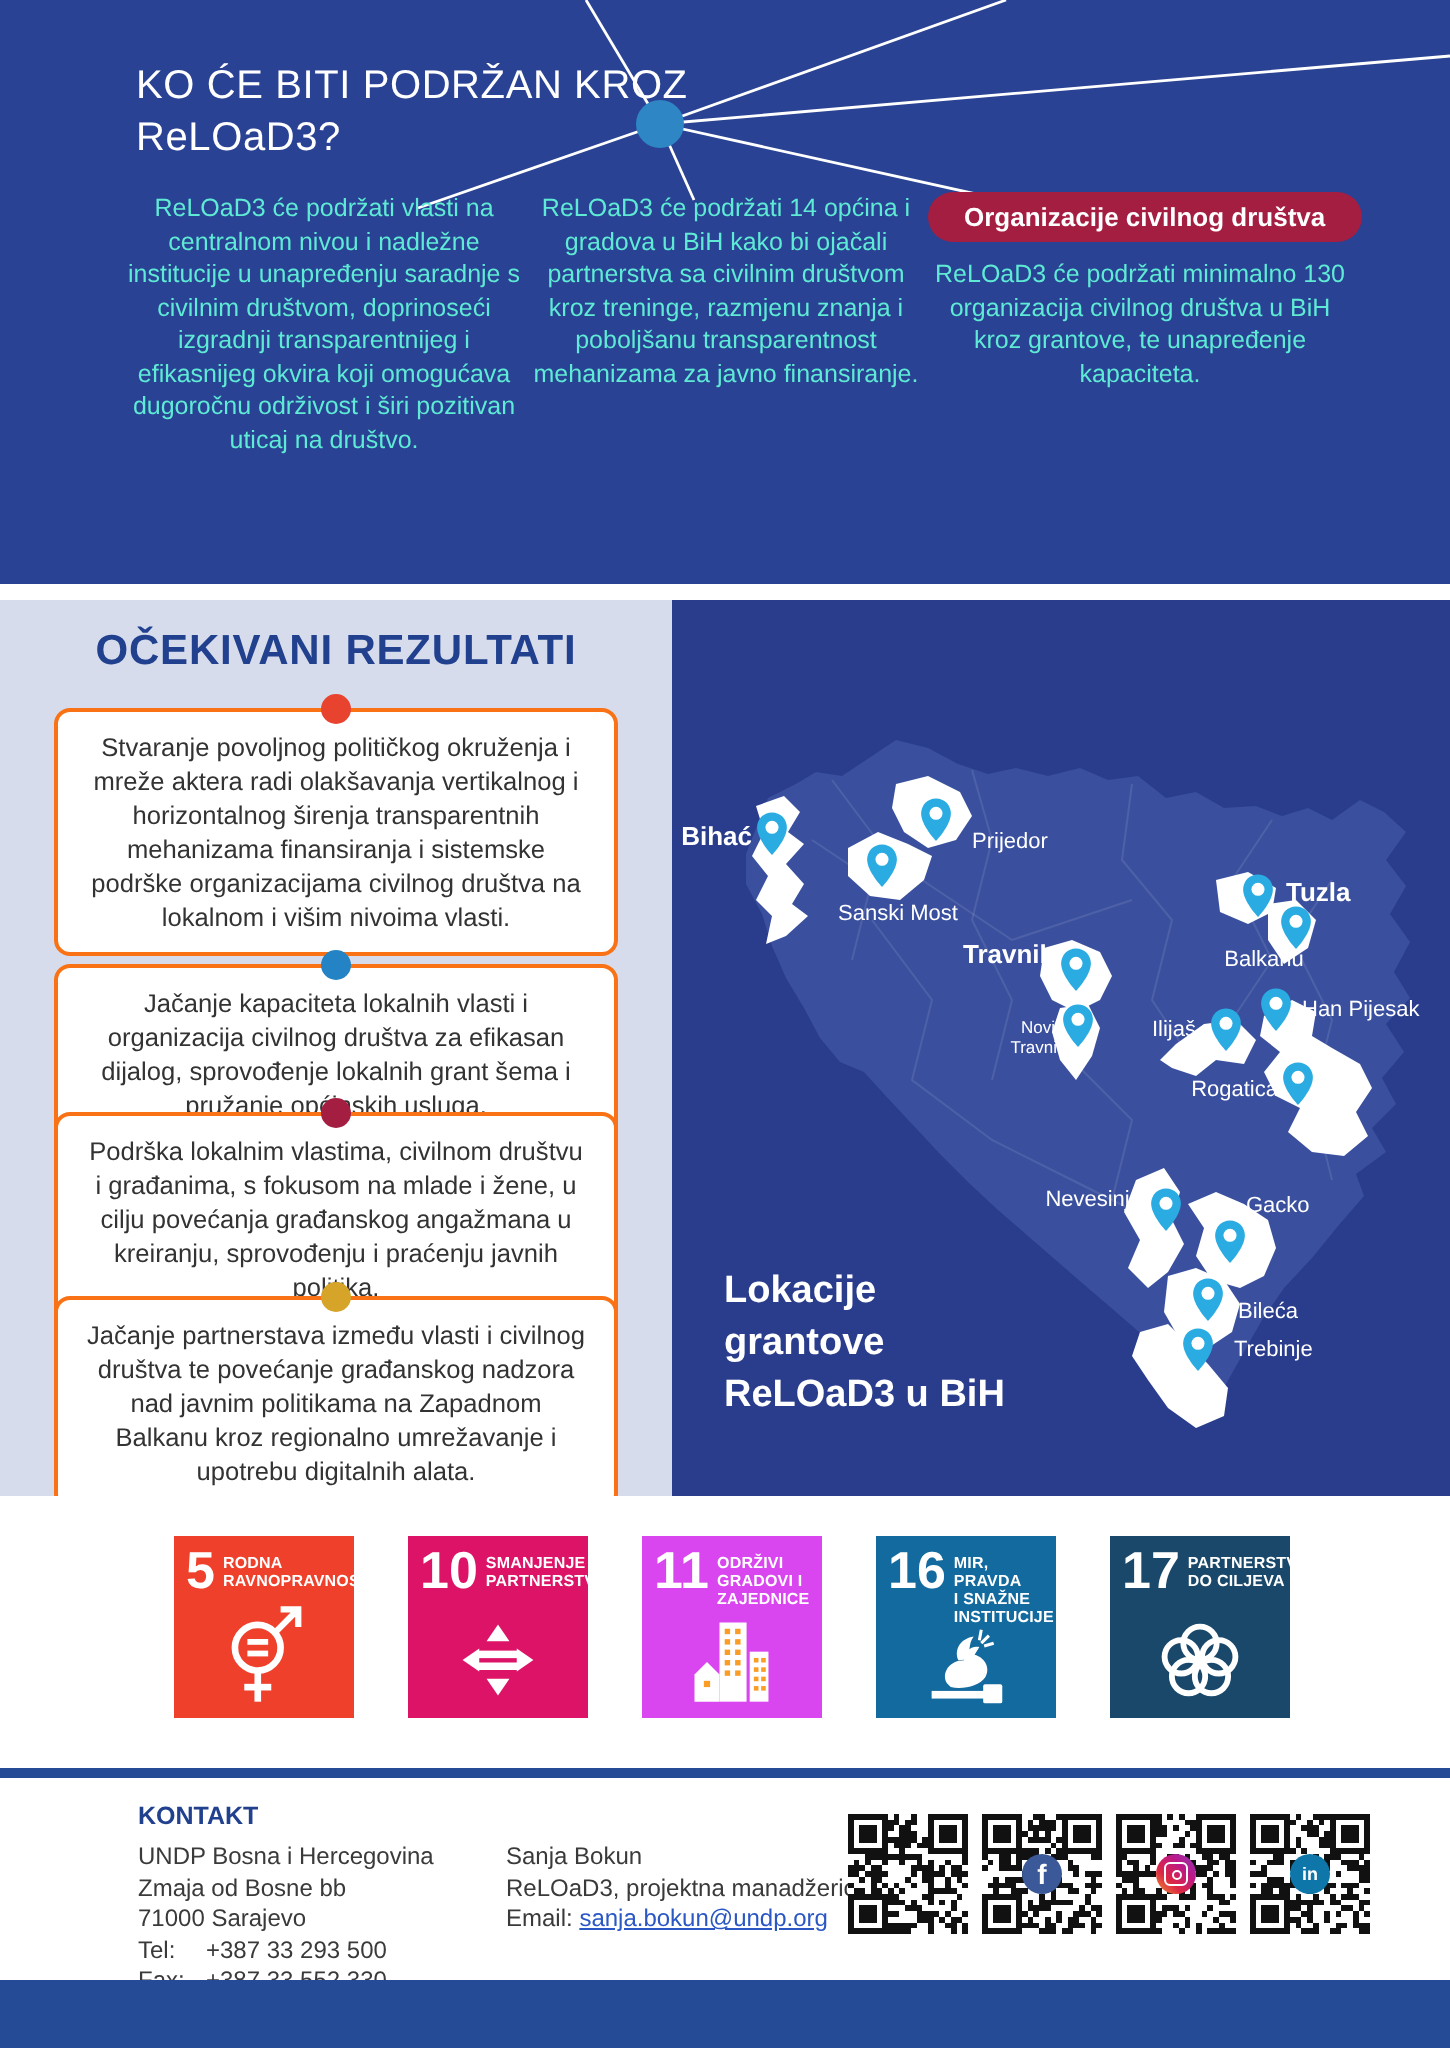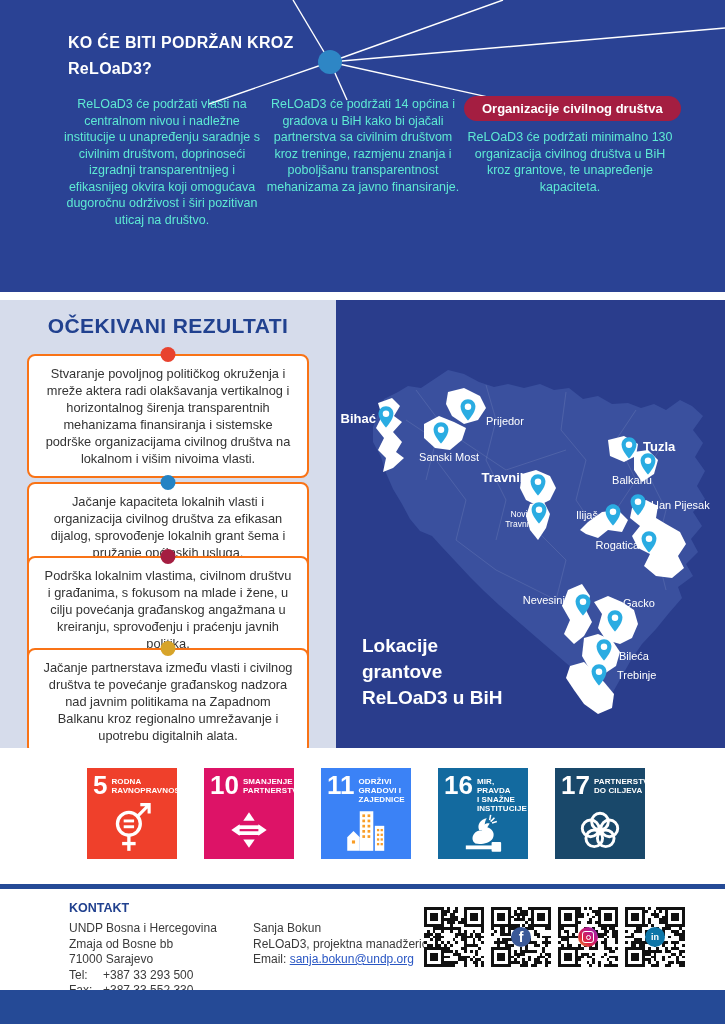--- a/index.html
+++ b/index.html
@@ -2,21 +2,21 @@
 <html><head>
 <meta charset="utf-8">
 <style>
   html,body{margin:0;padding:0;background:#ffffff;}
   .page{position:relative;width:725px;height:1024px;overflow:hidden;background:#fff;
         font-family:"Liberation Sans","DejaVu Sans",sans-serif;}
 
   
   .top{position:absolute;left:0;top:0;width:725px;height:292px;background:#2A4294;}
   .net{position:absolute;left:0;top:0;}
-  .title{position:absolute;left:68px;top:30px;color:#fff;font-size:16px;font-weight:bold;
+  .title{position:absolute;left:68px;top:30px;color:#fff;font-size:20px;font-weight:normal;
          line-height:26px;letter-spacing:.3px;}
   .cols{position:absolute;left:0;top:96px;width:725px;}
   .col{position:absolute;text-align:center;}
   .col1{left:60px;width:204px;}
   .col2{left:264px;width:198px;}
   .col3{left:464px;width:212px;}
   .pill{display:inline-block;padding:5px 18px;border-radius:14px;color:#fff;
         font-size:13px;font-weight:bold;white-space:nowrap;margin-bottom:8px;}
   .col p{margin:0;color:#5eead4;font-size:12.5px;line-height:16.5px;}
 
@@ -284,21 +284,21 @@
             <rect x="14" y="19.5" width="20" height="3.6"></rect>
             <rect x="14" y="25.2" width="20" height="3.6"></rect>
             <polygon points="24,7 29.5,15 18.5,15"></polygon>
             <polygon points="24,41 29.5,33 18.5,33"></polygon>
             <polygon points="7,24 15,18.5 15,29.5"></polygon>
             <polygon points="41,24 33,18.5 33,29.5"></polygon>
           </svg>
         </span>
       </div>
 
-      <div class="sdg" style="background: #3b82f6; color: rgb(249, 157, 38);">
+      <div class="sdg" style="background: #d946ef; color: rgb(249, 157, 38);">
         <div class="sdg-head">
           <span class="sdg-num">11</span>
           <span class="sdg-label">
             <span>ODRŽIVI GRADOVI I</span>
             <span>ZAJEDNICE</span>
           </span>
         </div>
         <span class="sdg-icon">
           <svg width="50" height="50" viewBox="0 0 48 48">
             <g fill="#fff">

